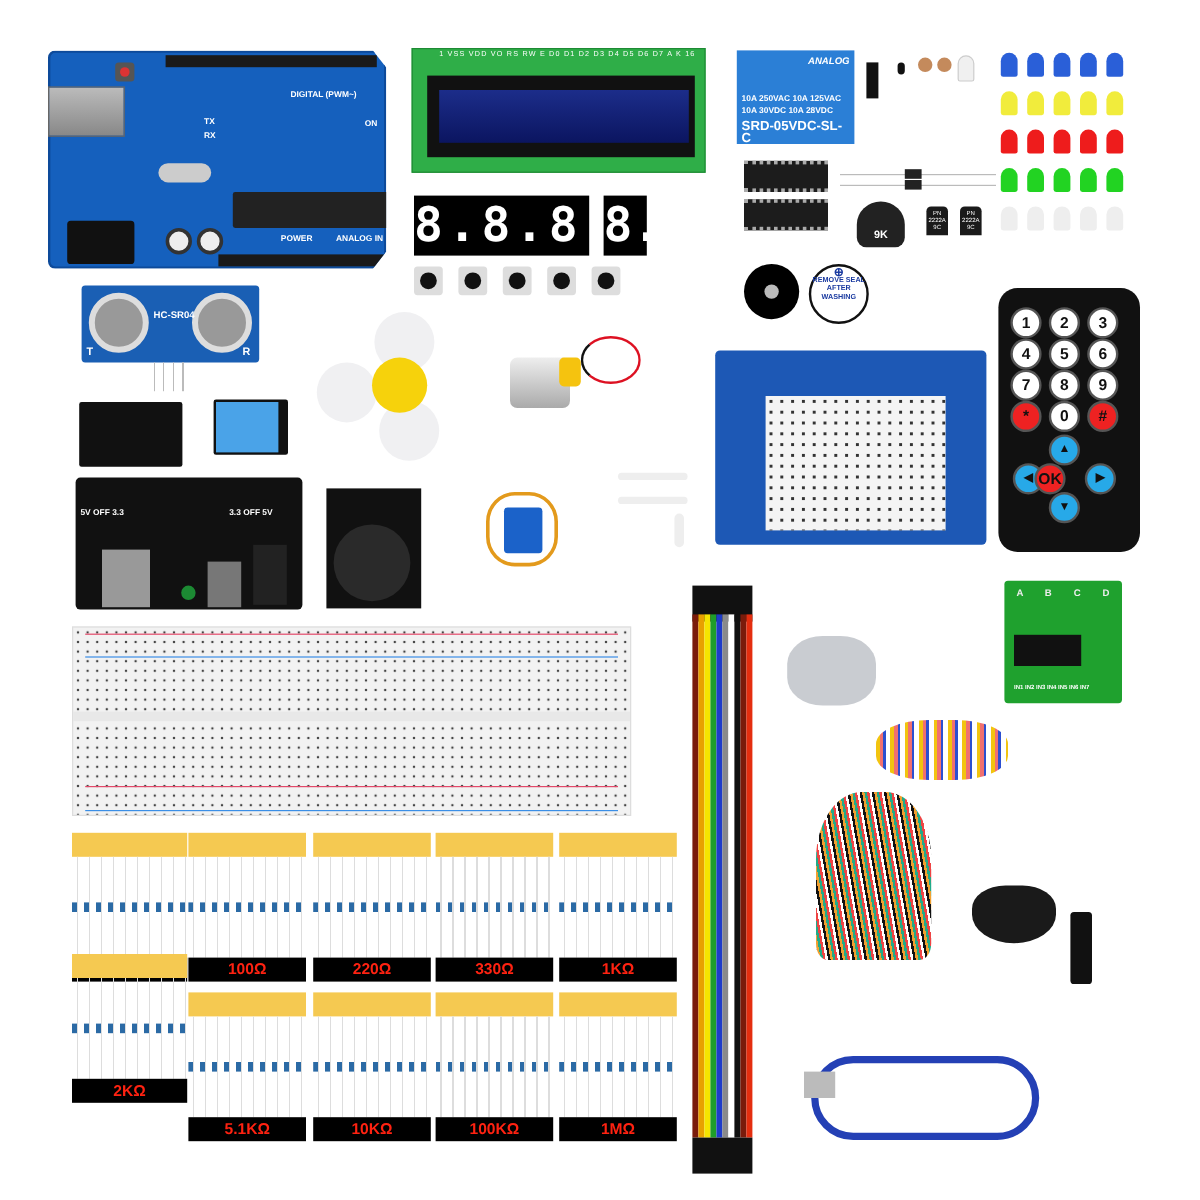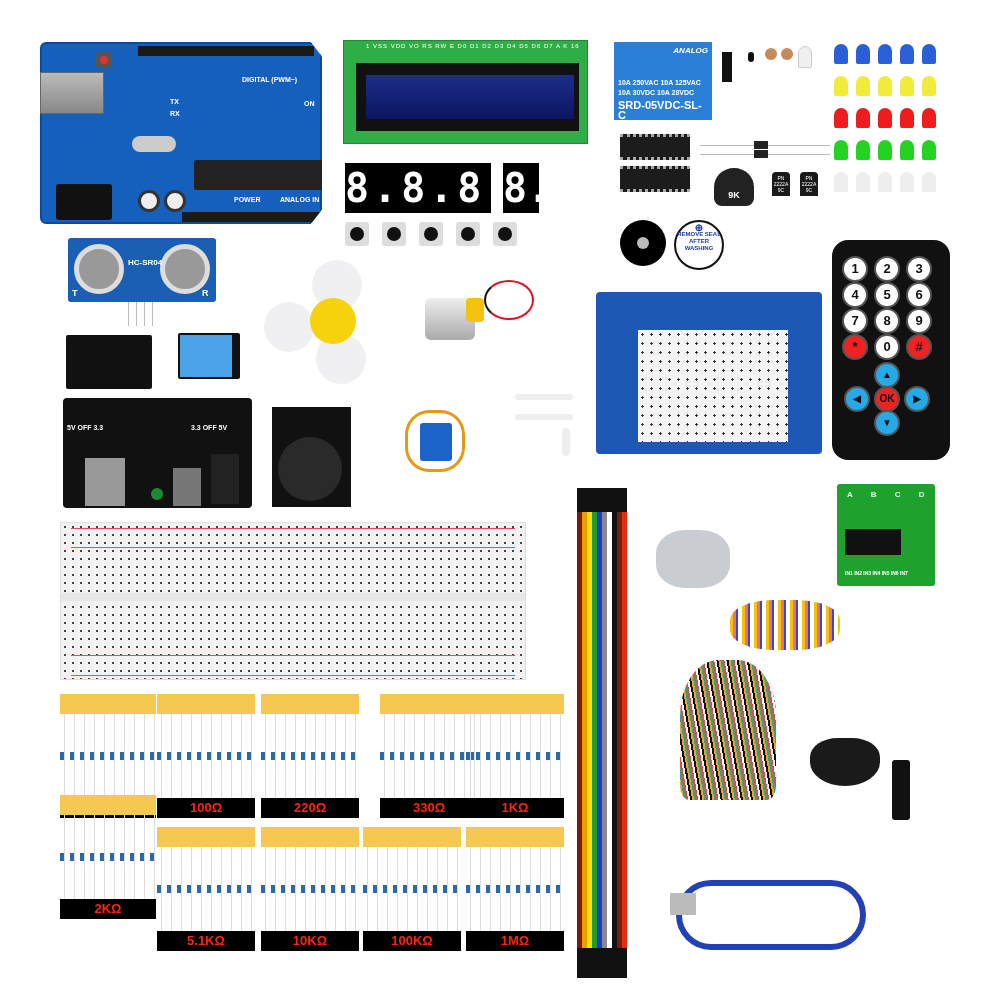--- a/index.html
+++ b/index.html
@@ -183,21 +183,21 @@
   <div class="key" style="left:42px;top:42px">5</div>
   <div class="key" style="left:74px;top:42px">6</div>
   <div class="key" style="left:10px;top:68px">7</div>
   <div class="key" style="left:42px;top:68px">8</div>
   <div class="key" style="left:74px;top:68px">9</div>
   <div class="key red" style="left:10px;top:94px">*</div>
   <div class="key" style="left:42px;top:94px">0</div>
   <div class="key red" style="left:74px;top:94px">#</div>
   <div class="key blue" style="left:42px;top:122px;font-size:10px">▲</div>
   <div class="key blue" style="left:12px;top:146px;font-size:10px">◀</div>
-  <div class="key red" style="left:42px;top:146px;font-size:10px">OK</div>
+  <div class="key red" style="left:30px;top:146px;font-size:13px">OK</div>
   <div class="key blue" style="left:72px;top:146px;font-size:10px">▶</div>
   <div class="key blue" style="left:42px;top:170px;font-size:10px">▼</div>
 </div>
 
 <div class="abs sr04">
   <div class="eye" style="left:6px"></div>
   <div class="eye" style="left:92px"></div>
   <div class="t" style="left:60px;top:20px;font-size:8px">HC-SR04</div>
   <div class="t" style="left:4px;top:50px">T</div>
   <div class="t" style="left:134px;top:50px">R</div>
@@ -253,21 +253,21 @@
 <div class="rgroup" style="left:157px;top:694px;width:98px">
     <div class="rtop"></div>
     <div class="rbody"></div>
     <div class="rbot">100Ω</div>
   </div>
 <div class="rgroup" style="left:261px;top:694px;width:98px">
     <div class="rtop"></div>
     <div class="rbody"></div>
     <div class="rbot">220Ω</div>
   </div>
-<div class="rgroup" style="left:380px;top:694px;width:98px">
+<div class="rgroup" style="left:363px;top:694px;width:98px">
     <div class="rtop"></div>
     <div class="rbody"></div>
     <div class="rbot">330Ω</div>
   </div>
 <div class="rgroup" style="left:466px;top:694px;width:98px">
     <div class="rtop"></div>
     <div class="rbody"></div>
     <div class="rbot">1KΩ</div>
   </div>
 

